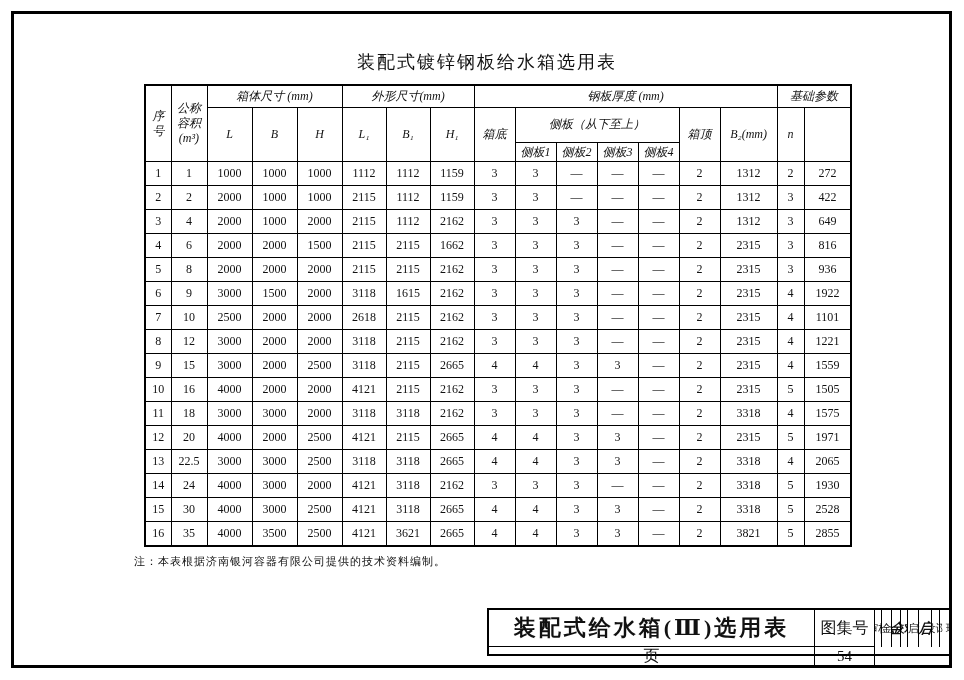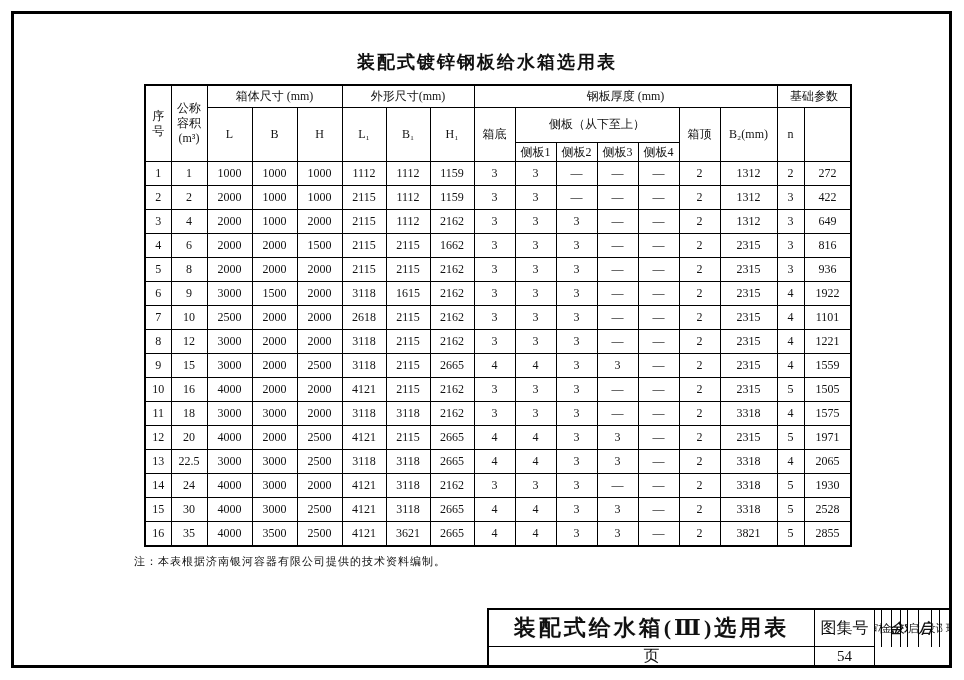--- a/index.html
+++ b/index.html
@@ -8,41 +8,41 @@
     position:relative; width:964px; height:680px; background:#ffffff;
     font-family:"Liberation Serif","DejaVu Serif",serif; color:#111;
     overflow:hidden; margin:0 auto;
   }
   .frame {
     position:absolute; left:11px; top:11px; width:941px; height:657px;
     border:3px solid #000;
   }
   .doc-title {
     position:absolute; left:144px; top:50px; width:686px;
-    text-align:center; font-size:18px; font-weight:bold; letter-spacing:2px;
+    text-align:center; font-size:18px; font-weight:normal; letter-spacing:2px;
   }
   table.main {
     position:absolute; left:144px; top:84px; width:686px;
     border-collapse:collapse; table-layout:fixed;
     border:2px solid #000;
   }
   table.main th, table.main td {
     border:1px solid #000; text-align:center; vertical-align:middle;
     font-size:12px; font-weight:normal; padding:0; line-height:1.25;
     overflow:hidden;
   }
-  table.main thead th { font-size:12px; }
+  table.main thead th { font-size:12px;font-style:italic; }
   .pre { white-space:pre-line; }
   table.main tbody tr { height:24px; }
   .hr1 { height:22px; } .hr2 { height:25px; } .hr3 { height:19px; }
   .note {
     position:absolute; left:134px; top:554px; font-size:11px; letter-spacing:1px;
   }
   .title-block {
-    position:absolute; left:487px; top:608px; width:465px; height:60px;
+    position:absolute; left:487px; top:608px; width:465px; height:48px;
     border:2px solid #000; display:grid;
     grid-template-columns:326px 60px 75px; grid-template-rows:37px 19px;
   }
   .tb-cell { border-right:1px solid #000; border-bottom:1px solid #000;
     display:flex; align-items:center; justify-content:center; }
   .tb-cell:nth-child(3n) { border-right:none; }
   .tb-title { font-size:22px; font-weight:bold; letter-spacing:3px; }
   .tb-label { font-size:16px; }
   .tb-value { font-size:15px; letter-spacing:2px; }
   .tb-row2 { border-bottom:none; }

